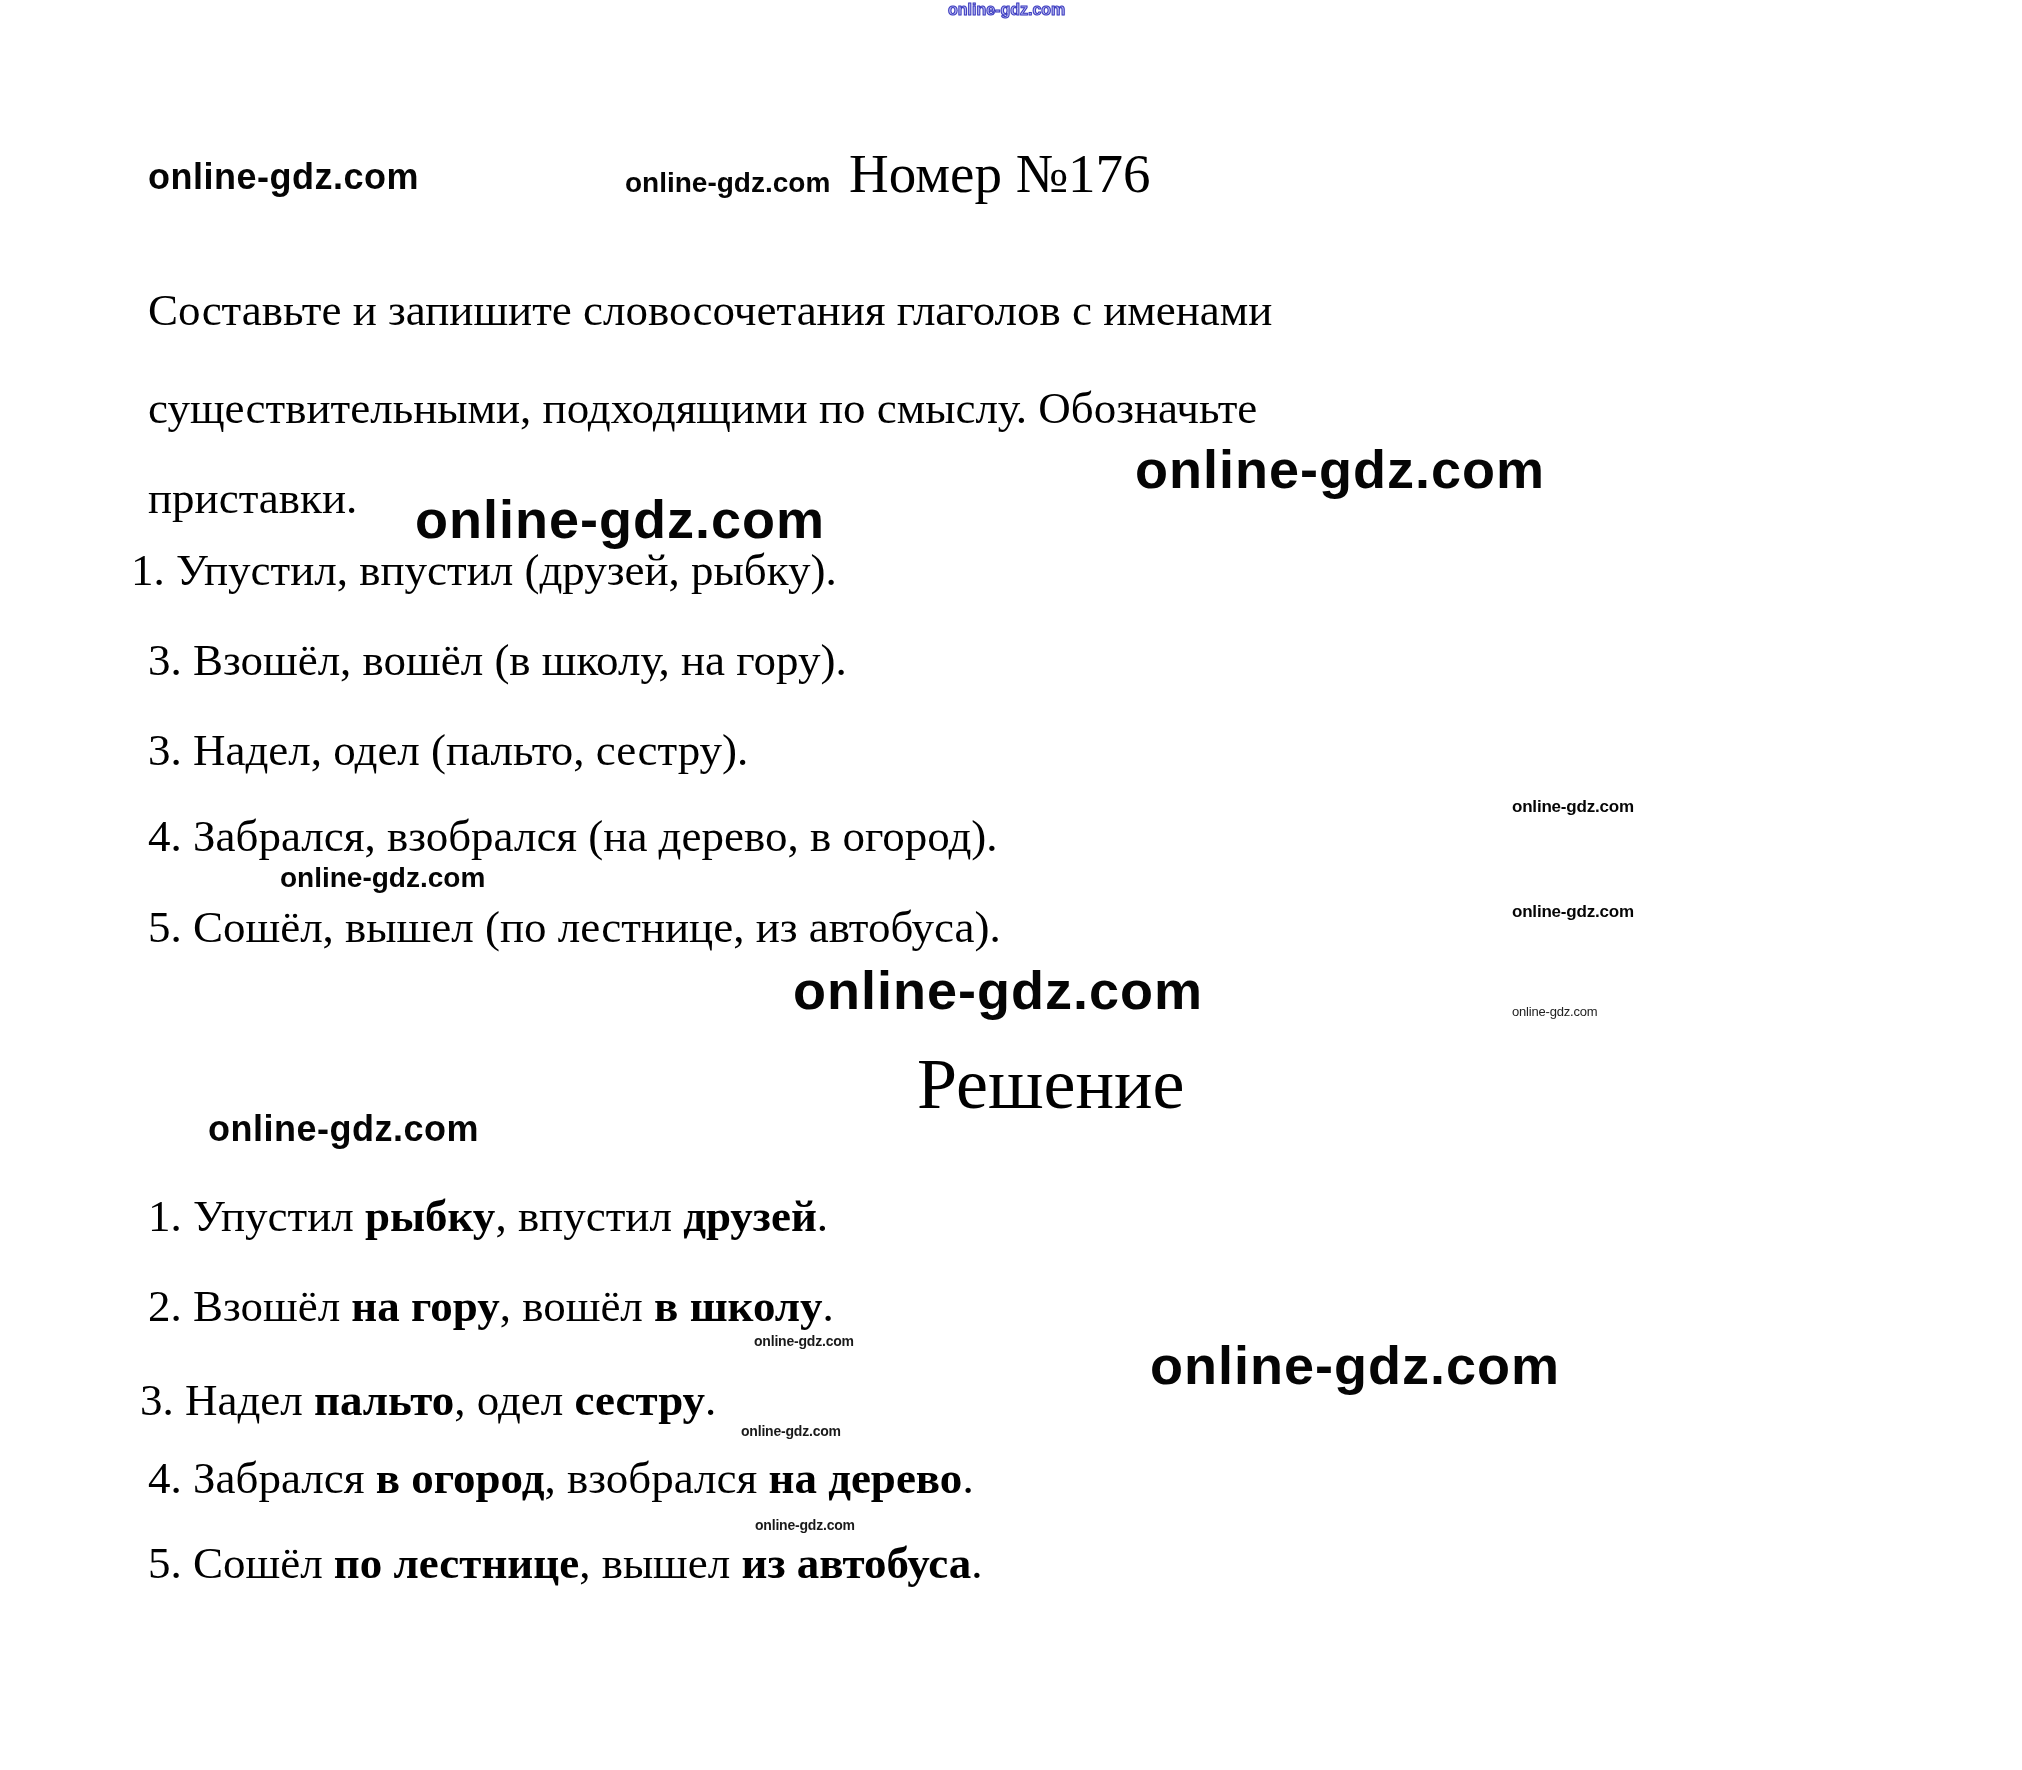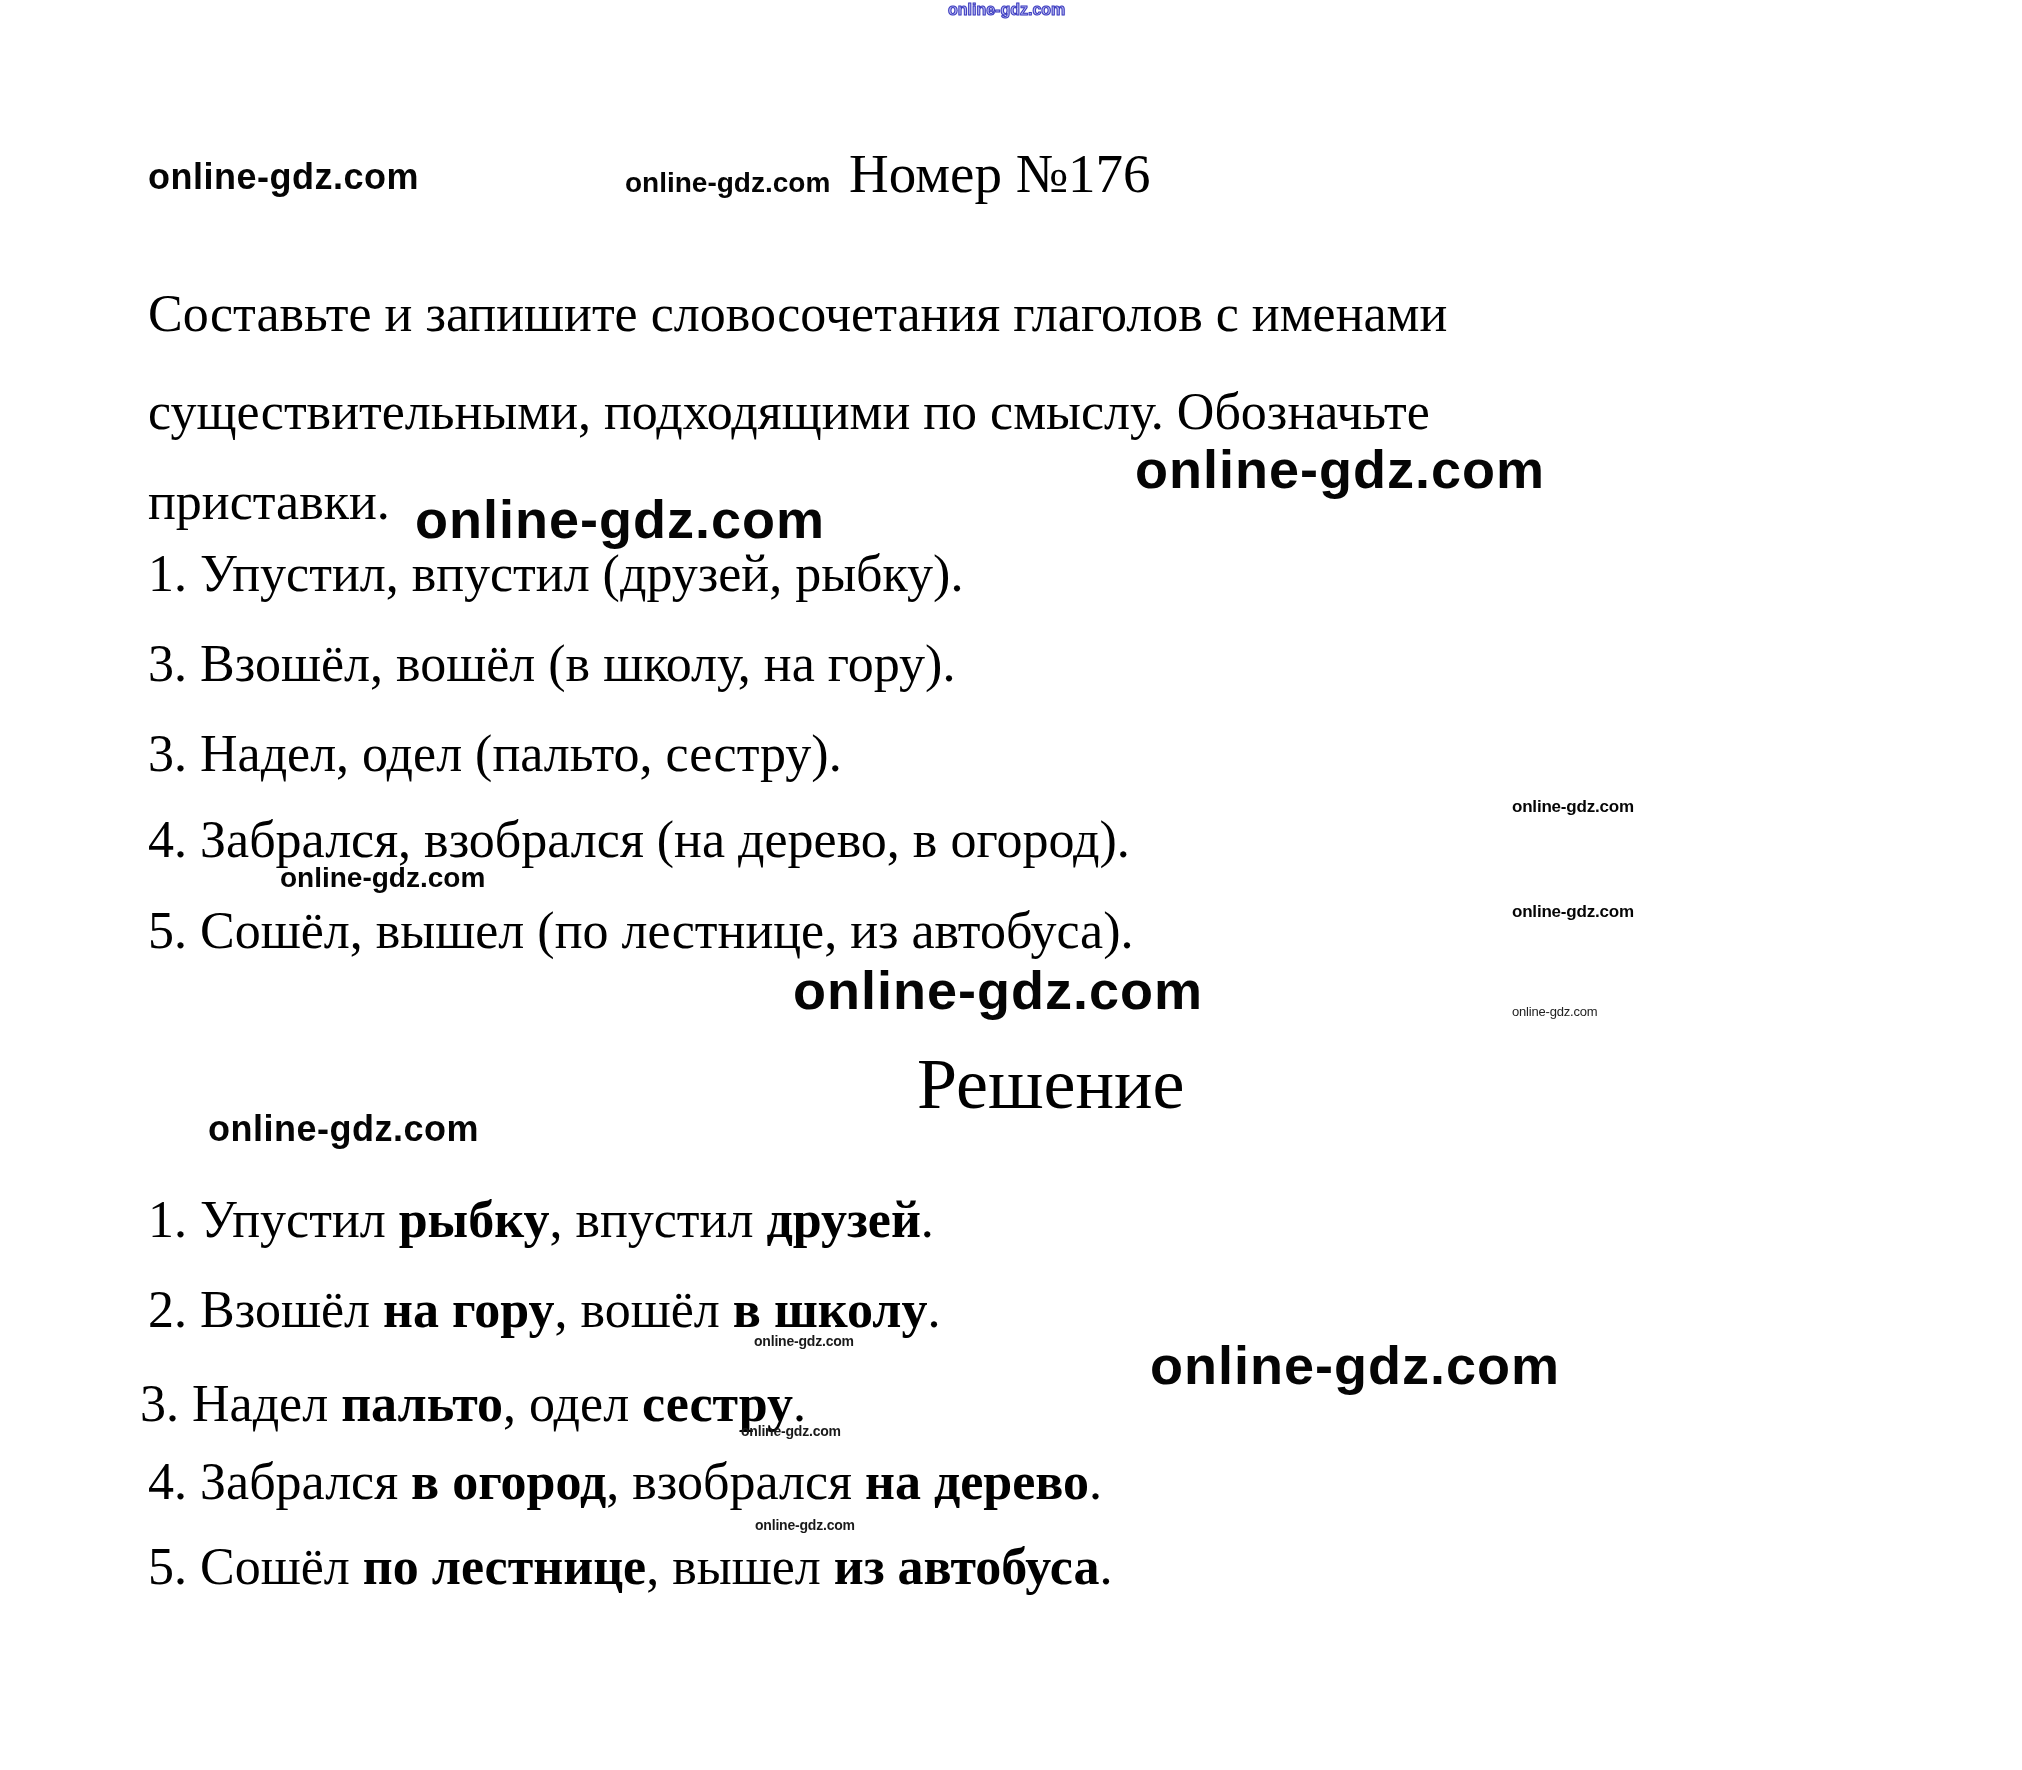--- a/index.html
+++ b/index.html
@@ -12,21 +12,21 @@
     width: 2022px;
     height: 1770px;
     background: #ffffff;
     overflow: hidden;
     border-radius: 15px;
   }
   .abs { position: absolute; white-space: nowrap; }
   .serif {
     font-family: "Liberation Serif", serif;
     color: #000;
-    font-size: 52px;
+    font-size: 45px;
     line-height: 1;
     letter-spacing: 0px;
   }
   .serif b { font-weight: 700; }
   .wm {
     font-family: "Liberation Sans", sans-serif;
     font-weight: 700;
     color: #050505;
     line-height: 1;
   }
@@ -58,21 +58,21 @@
   <div class="abs serif title" style="left:849px; top:146px;">Номер №176</div>
 
   <div class="abs serif" style="left:148px; top:288px;">Составьте и запишите словосочетания глаголов с именами</div>
   <div class="abs serif" style="left:148px; top:386px;">существительными, подходящими по смыслу. Обозначьте</div>
   <div class="abs serif" style="left:148px; top:476px;">приставки.</div>
 
   <div class="abs wm wm-big" style="left:1135px; top:442px;">online-gdz.com</div>
   <div class="abs wm wm-big" style="left:415px; top:492px;">online-gdz.com</div>
 
   <div id="task-list">
-      <div class="abs serif" style="left: 148px; top: 548px;">1. Упустил, впустил (друзей, рыбку).</div>
+      <div class="abs serif" style="left: 131px; top: 548px;">1. Упустил, впустил (друзей, рыбку).</div>
       <div class="abs serif" style="left: 148px; top: 638px;">3. Взошёл, вошёл (в школу, на гору).</div>
       <div class="abs serif" style="left: 148px; top: 728px;">3. Надел, одел (пальто, сестру).</div>
       <div class="abs serif" style="left: 148px; top: 814px;">4. Забрался, взобрался (на дерево, в огород).</div>
       <div class="abs serif" style="left: 148px; top: 905px;">5. Сошёл, вышел (по лестнице, из автобуса).</div>
     </div>
 
   <div class="abs wm wm-med2" style="left:280px; top:864px;">online-gdz.com</div>
   <div class="abs wm wm-small" style="left:1512px; top:798px;">online-gdz.com</div>
   <div class="abs wm wm-small" style="left:1512px; top:903px;">online-gdz.com</div>
   <div class="abs wm wm-light" style="left:1512px; top:1005px;">online-gdz.com</div>

